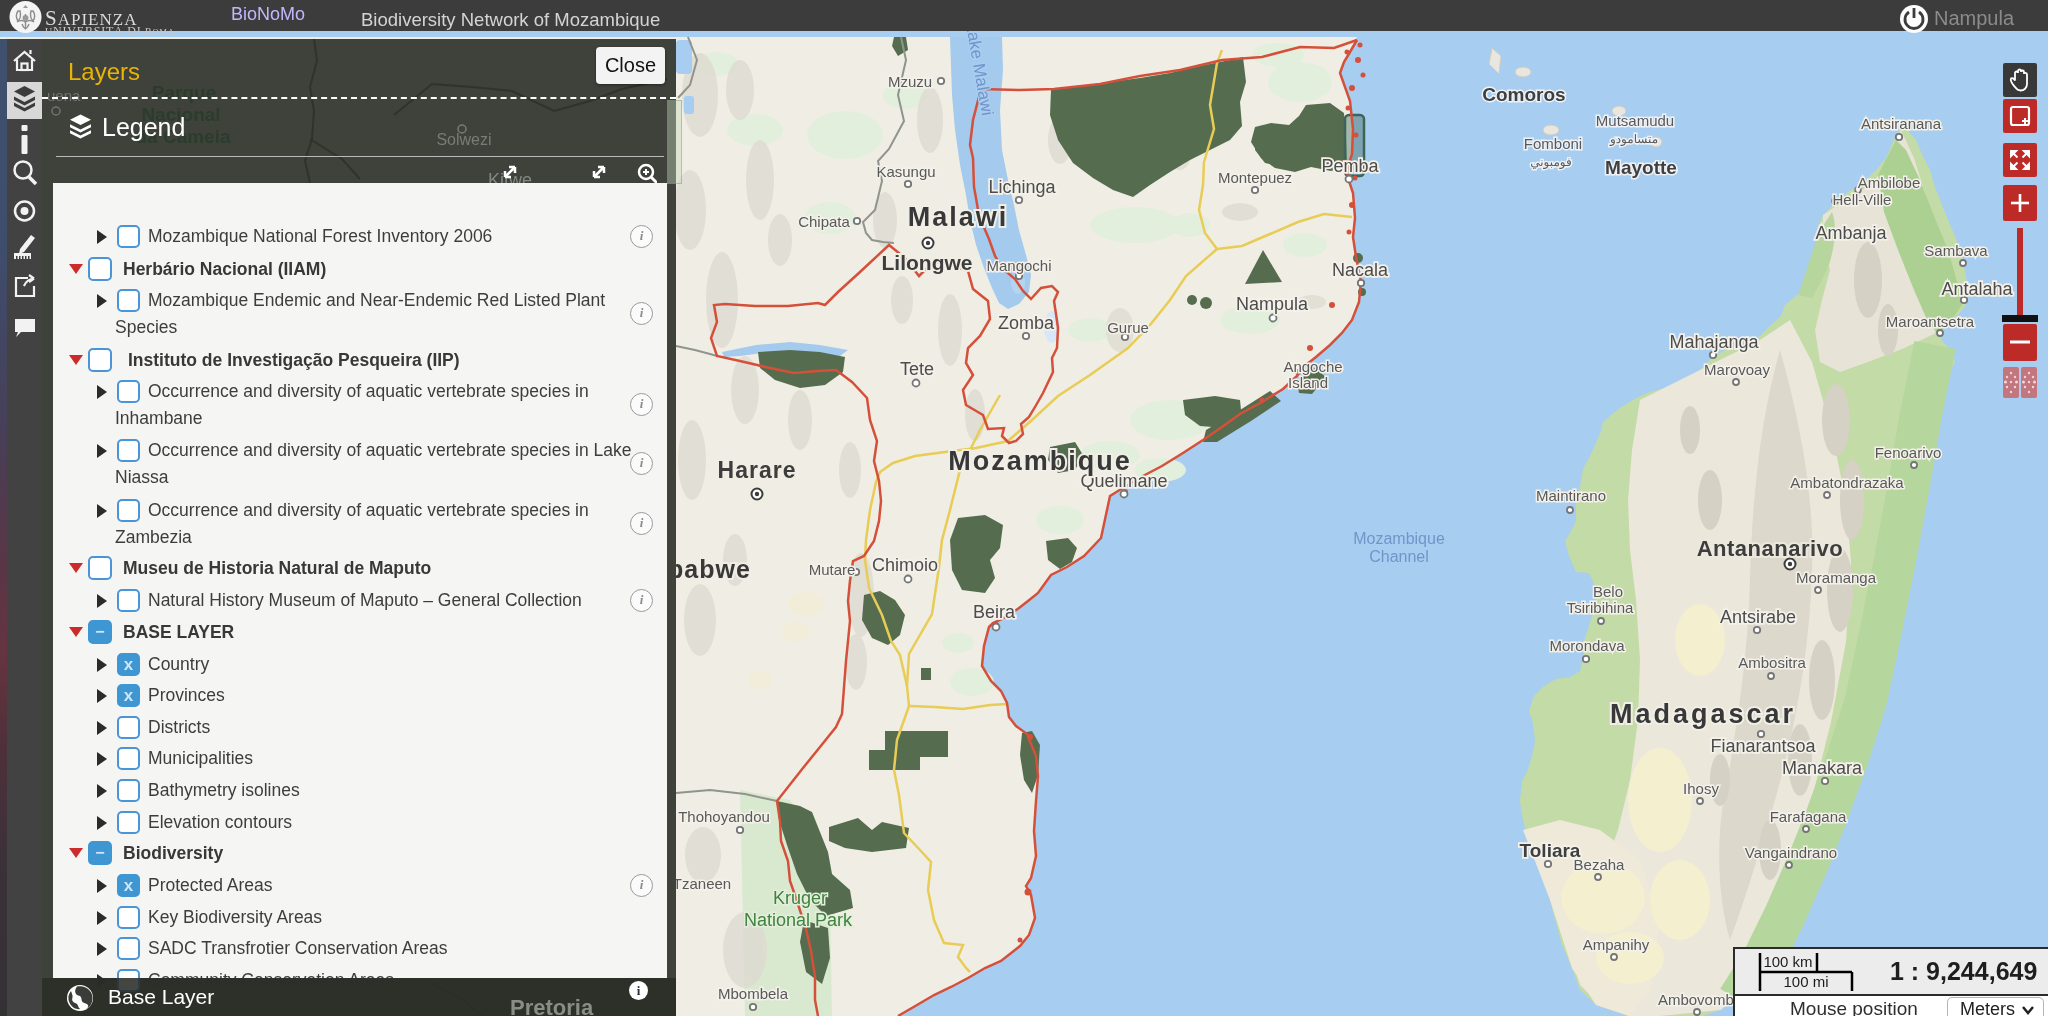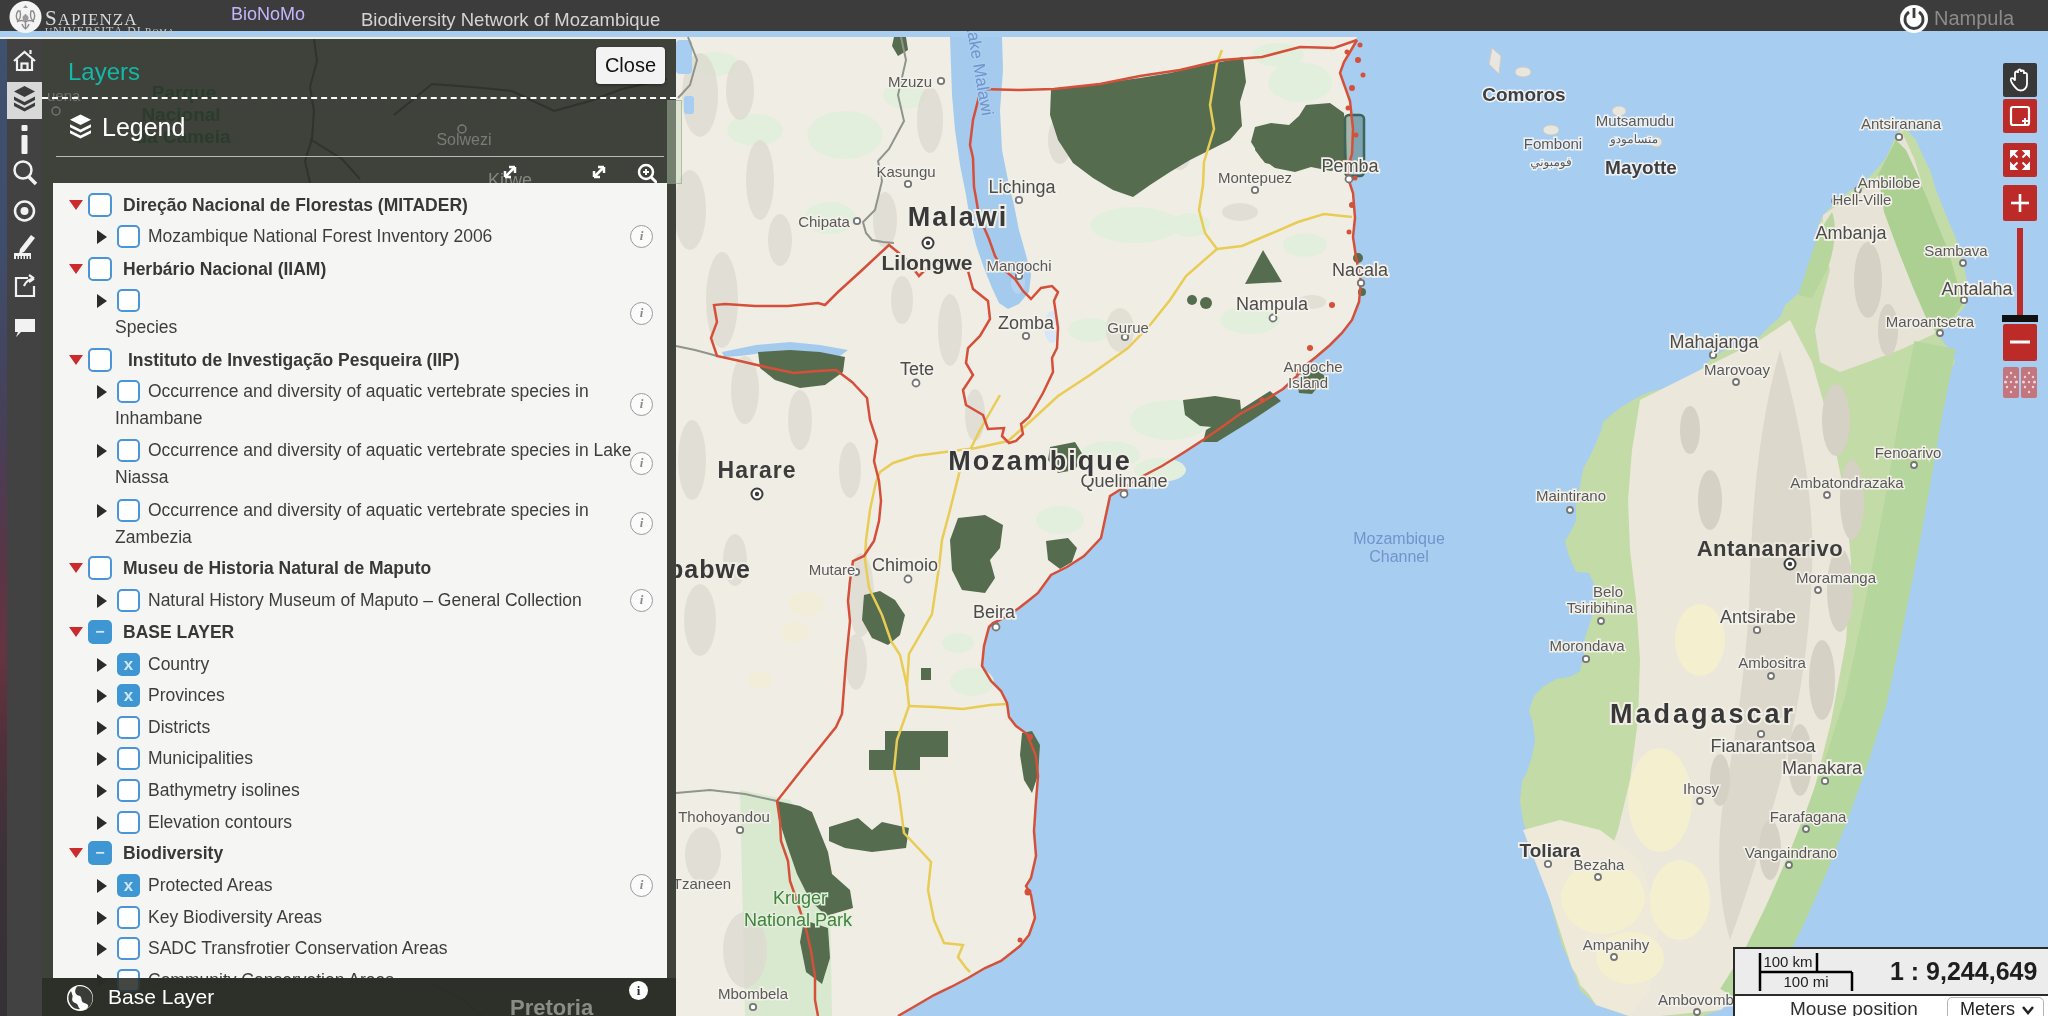--- a/index.html
+++ b/index.html
@@ -327,21 +327,21 @@
 <g font-size="19" fill="#2b3c2c" text-anchor="middle" font-weight="bold">
 <text x="142" y="60">Parque</text>
         <text x="139" y="82">Nacional</text>
         <text x="141" y="104">da Cameia</text>
 </g>
 <text x="422" y="106" font-size="16" fill="#777c76" text-anchor="middle">Solwezi</text>
 <circle cx="420" cy="90" r="4" fill="none" stroke="#777c76" stroke-width="1.5"></circle>
 <text x="468" y="147" font-size="18" fill="#83887f" text-anchor="middle">Kitwe</text>
 
 </svg>
-<div class="abs" style="left:26px;top:19px;font-size:24px;color:#14b8a6;z-index:5">Layers</div>
+<div class="abs" style="left:26px;top:19px;font-size:24px;color:#eab308;z-index:5">Layers</div>
 <div class="abs" style="left:554px;top:8px;width:69px;height:37px;background:#f3f3f3;border-radius:4px;color:#111;font-size:20px;text-align:center;line-height:36px;z-index:5;box-shadow:0 1px 3px rgba(0,0,0,.4)">Close</div>
 <div class="abs" style="left:0px;top:58px;width:634px;border-top:2.5px dashed #fff;z-index:5"></div>
 <svg class="abs" style="left:25px;top:72px;z-index:5" width="27" height="28" viewBox="0 0 36 36">
 <path d="M18,4 L32,11 L18,18 L4,11 Z" fill="#fff"></path>
 <path d="M4,17 L18,24 L32,17 L32,21 L18,28 L4,21 Z" fill="#fff"></path>
 <path d="M4,25 L18,32 L32,25 L32,29 L18,36 L4,29 Z" fill="#fff"></path>
 </svg>
 <div class="abs" style="left:60px;top:74px;font-size:25px;color:#fff;z-index:5">Legend</div>
 <div class="abs" style="left:14px;top:117px;width:608px;border-top:1.5px solid #b9b9b9;z-index:5"></div>
 <svg class="abs" style="left:455px;top:124px;z-index:5" width="160" height="22" viewBox="0 0 160 22">
@@ -350,39 +350,35 @@
 <path d="M97,14 L107,4 M97,14 l6,0 M97,14 l0,-6 M107,4 l-6,0 M107,4 l0,6"></path>
 </g>
 <g transform="translate(140,0)">
         <circle cx="9" cy="9" r="7" stroke="#fff" stroke-width="2.5" fill="none"></circle>
         <line x1="14" y1="14" x2="20" y2="20" stroke="#fff" stroke-width="3"></line>
         <line x1="6" y1="9" x2="12" y2="9" stroke="#fff" stroke-width="2"></line>
         <line x1="9" y1="6" x2="9" y2="12" stroke="#fff" stroke-width="2"></line>
       </g>
 </svg>
 <div id="panel">
-<div class="sec" style="top:11px">
-        <span class="tri"></span>
-        <span class="cb"></span>
-        <span class="txt">Direção Nacional de Florestas (MITADER)</span>
-      </div>
 <div class="itm" style="top:42px">
         <span class="tri2"></span>
         <span class="cb"></span>
         <span class="txt">Mozambique National Forest Inventory 2006</span>
         <span class="info" style="top:0">i</span>
       </div>
 <div class="sec" style="top:75px">
         <span class="tri"></span>
         <span class="cb"></span>
         <span class="txt">Herbário Nacional (IIAM)</span>
       </div>
 <div class="itm" style="top:106px">
         <span class="tri2"></span>
         <span class="cb"></span>
+        <span class="txt">Mozambique Endemic and Near-Endemic Red Listed Plant</span>
         <span class="info" style="top:13px">i</span>
       </div>
 <div class="itm" style="top:133px">
         <span class="txt" style="left:62px">Species</span>
       </div>
 <div class="sec" style="top:166px">
         <span class="tri"></span>
         <span class="cb"></span>
         <span class="txt" style="left:75px">Instituto de Investigação Pesqueira (IIP)</span>
       </div>

